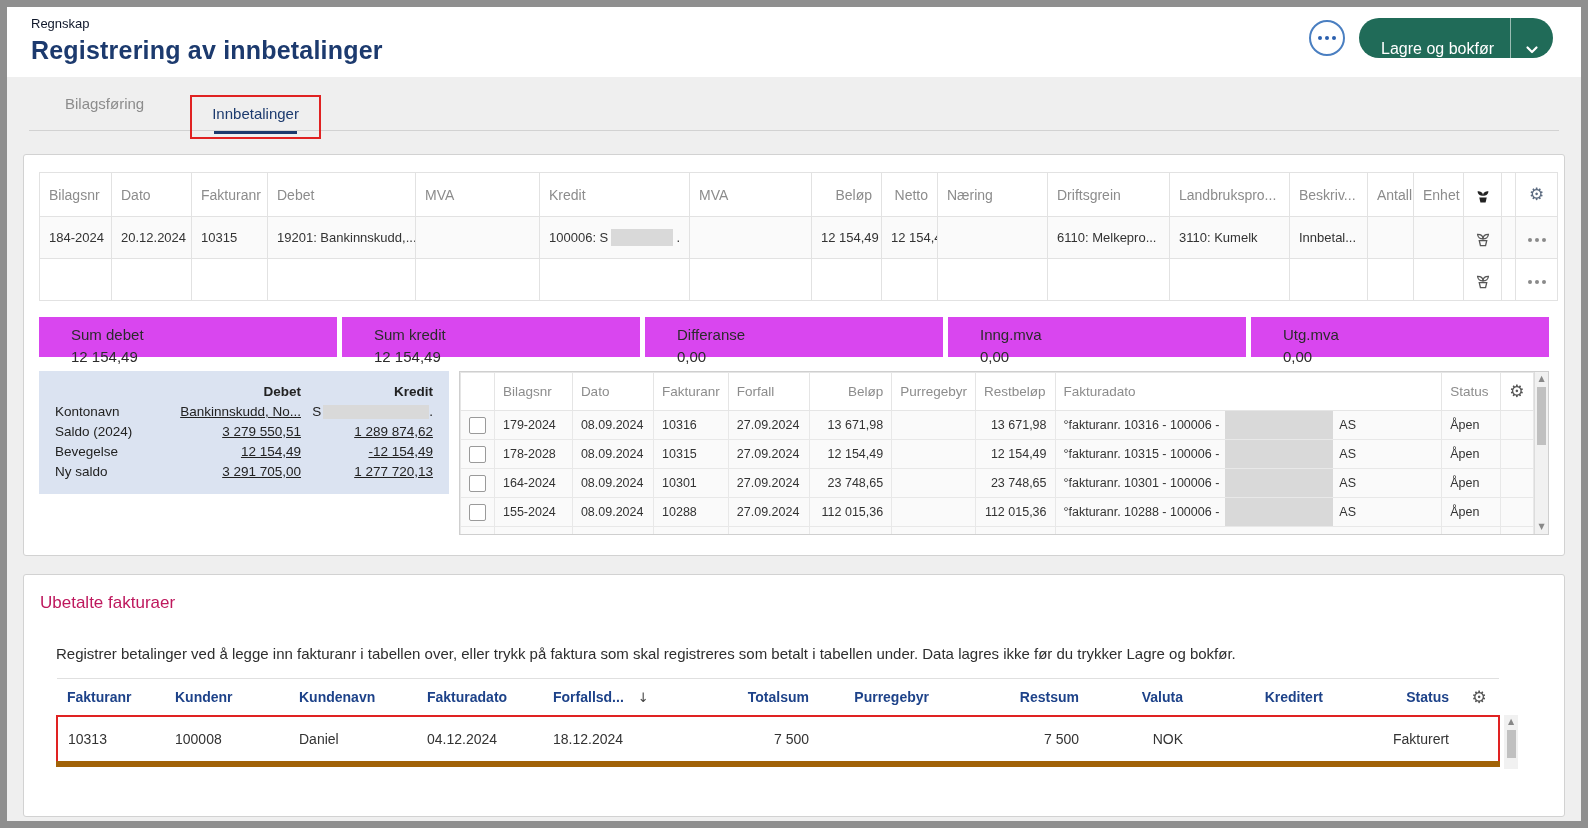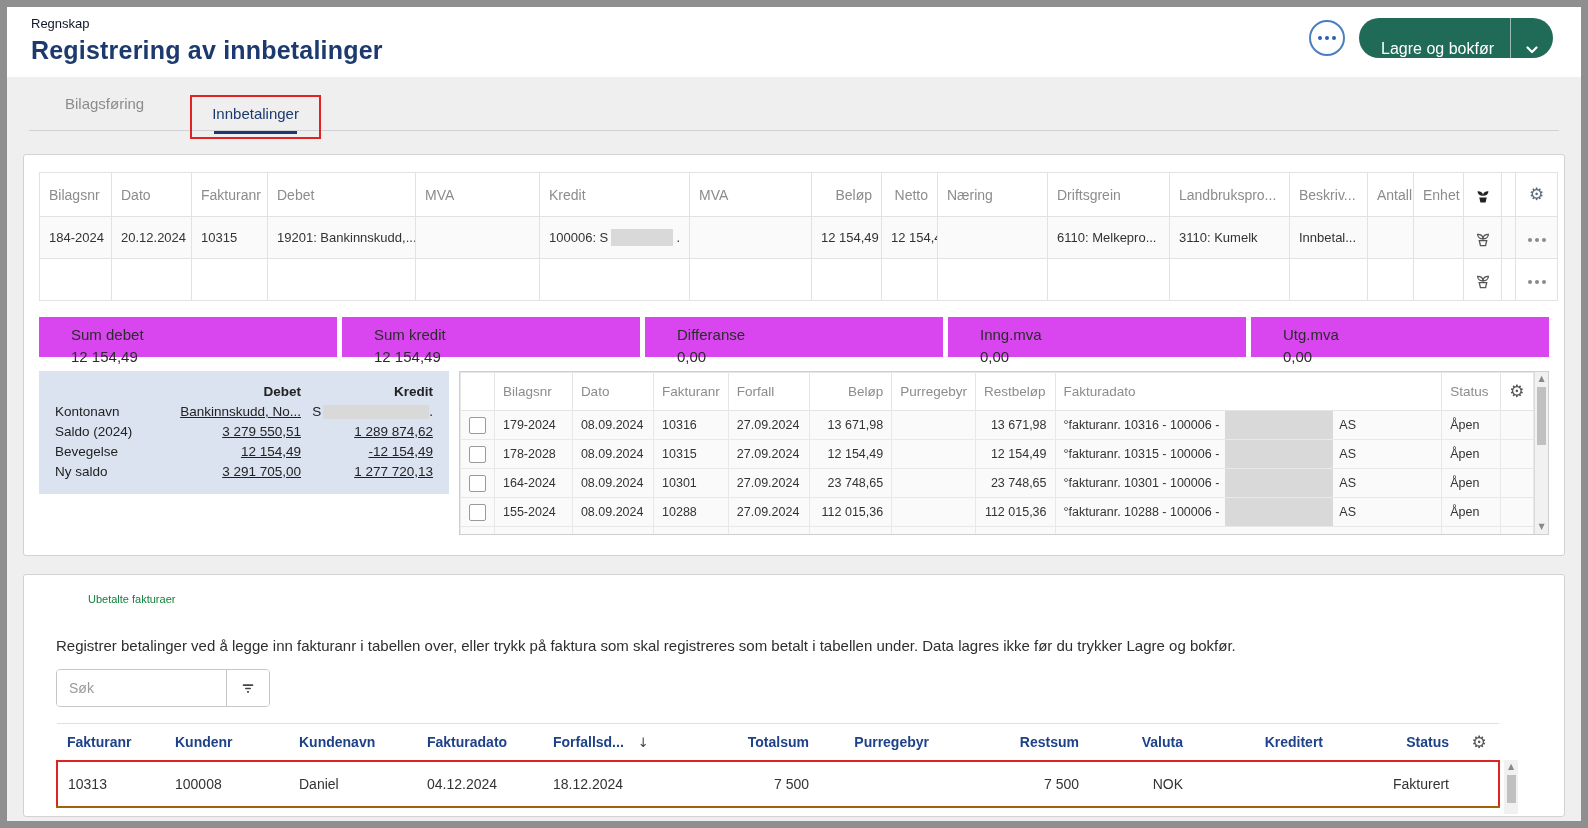--- a/index.html
+++ b/index.html
@@ -76,34 +76,34 @@
     white-space:nowrap;overflow:hidden;background:#fafafa;}
   .middle-table .num{text-align:right;}
   .middle-table .desc{display:flex;align-items:center;height:28px;gap:6px;}
   .redact.desc-block{width:108px;align-self:stretch;}
   .checkbox{width:15px;height:15px;border:1px solid #9a9a9a;border-radius:2px;background:#fff;display:block;margin:0 auto;cursor:pointer;}
   .vscroll{flex:0 0 14px;background:#f1f1f1;border-left:1px solid #dcdcdc;display:flex;flex-direction:column;align-items:center;padding:2px 0;box-sizing:border-box;}
   .vscroll .arrow{font-size:8px;color:#888;cursor:pointer;line-height:10px;font-family:"DejaVu Sans",sans-serif;}
   .vscroll .thumb{width:9px;height:58px;background:#c0c0c0;margin-top:3px;cursor:pointer;}
   .vscroll .spacer{flex:1;}
   
-  .p2-title{font-size:11px;color:#15803d;padding:4px 16px 8px;margin-left:48px;}
+  .p2-title{font-size:17px;color:#be185d;padding:4px 16px 8px;}
   .p2-body{padding:0 16px 0 32px;}
   .instruction{font-size:15px;color:#2e2e2e;margin:24px 0 0;}
   .searchbox{display:flex;width:214px;height:38px;border:1px solid #c6c6c6;border-radius:4px;background:#fff;overflow:hidden;margin-top:15px;box-sizing:border-box;}
   .searchbox input{flex:1;border:none;outline:none;padding:0 12px;font-size:14px;color:#333;min-width:0;}
   .searchbox input::placeholder{color:#9a9a9a;}
   .filter-btn{flex:0 0 42px;border-left:1px solid #c6c6c6;display:flex;align-items:center;justify-content:center;background:#fff;cursor:pointer;}
   .unpaid-area{display:flex;margin-top:16px;align-items:flex-start;}
   .unpaid-table{width:1444px;}
   .unpaid-table th{height:36px;font-size:14px;font-weight:bold;color:#1d4289;text-align:left;padding:0 10px;
     border-top:1px solid #e0e0e0;border-bottom:1px solid #e0e0e0;white-space:nowrap;overflow:hidden;cursor:pointer;}
   .unpaid-table td{height:44px;font-size:14px;color:#333;padding:0 10px;white-space:nowrap;overflow:hidden;}
   .unpaid-table .num{text-align:right;}
-  .unpaid-table tr.selected td{border-top:2px solid #e02222;border-bottom:2px solid #a16207;}
+  .unpaid-table tr.selected td{border-top:2px solid #e02222;border-bottom:6px solid #a16207;}
   .unpaid-table tr.selected td:first-child{border-left:2px solid #e02222;}
   .unpaid-table tr.selected td:last-child{border-right:2px solid #e02222;}
   .unpaid-table .gear-th{text-align:center;}
   .sort-arrow{font-size:13px;color:#444;margin-left:10px;font-weight:normal;font-family:"DejaVu Sans",sans-serif;}
   .unpaid-scroll{width:14px;margin-left:4px;margin-top:37px;height:54px;background:#f1f1f1;display:flex;flex-direction:column;align-items:center;padding-top:2px;box-sizing:border-box;}
   .unpaid-scroll .arrow{font-size:8px;color:#888;line-height:10px;cursor:pointer;font-family:"DejaVu Sans",sans-serif;}
   .unpaid-scroll .thumb{width:9px;height:28px;background:#c0c0c0;margin-top:3px;cursor:pointer;}
   svg{display:block;}
 </style>
 </head>
@@ -461,30 +461,20 @@
       </div>
     </div>
   </div>
 
   <div class="panel panel2">
     <div class="p2-title">Ubetalte fakturaer</div>
 
     <div class="p2-body">
       <p class="instruction">Registrer betalinger ved å legge inn fakturanr i tabellen over, eller trykk på faktura som skal registreres som betalt i tabellen under. Data lagres ikke før du trykker Lagre og bokfør.</p>
 
-      <div class="searchbox">
-        <input type="text" placeholder="Søk" style="">
-        <div class="filter-btn">
-          <svg width="18" height="18" viewBox="0 0 24 24">
-            <rect x="5" y="7" width="14" height="2.2" rx="1" fill="#444"></rect>
-            <rect x="8" y="11.5" width="8" height="2.2" rx="1" fill="#444"></rect>
-            <rect x="10.5" y="16" width="3" height="2.2" rx="1" fill="#444"></rect>
-          </svg>
-        </div>
-      </div>
 
       <div class="unpaid-area">
         <table class="unpaid-table">
           <colgroup>
             <col style="width:108px">
               <col style="width:124px">
               <col style="width:128px">
               <col style="width:126px">
             <col style="width:130px">
               <col style="width:146px">

